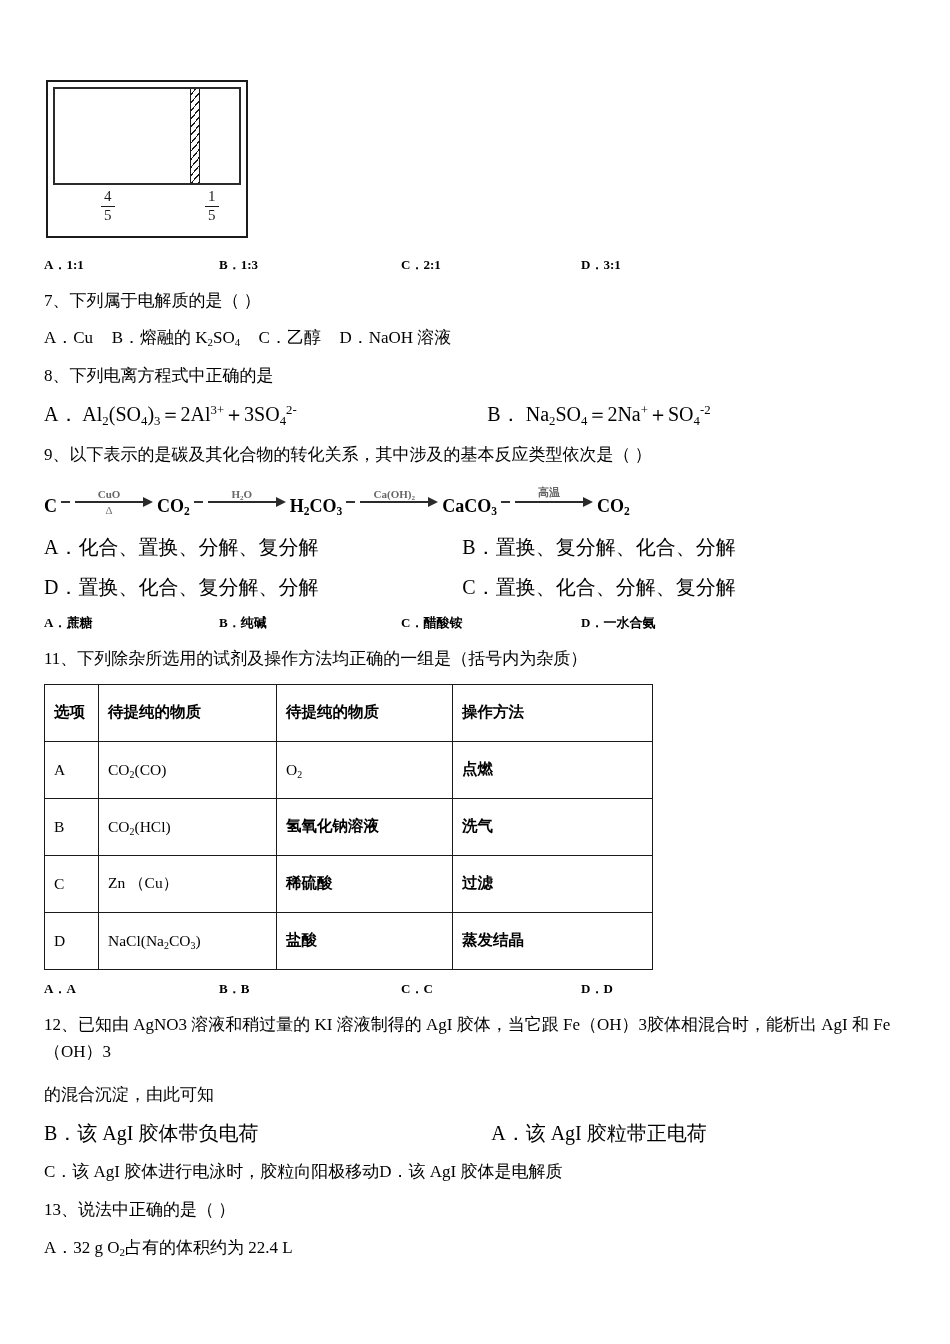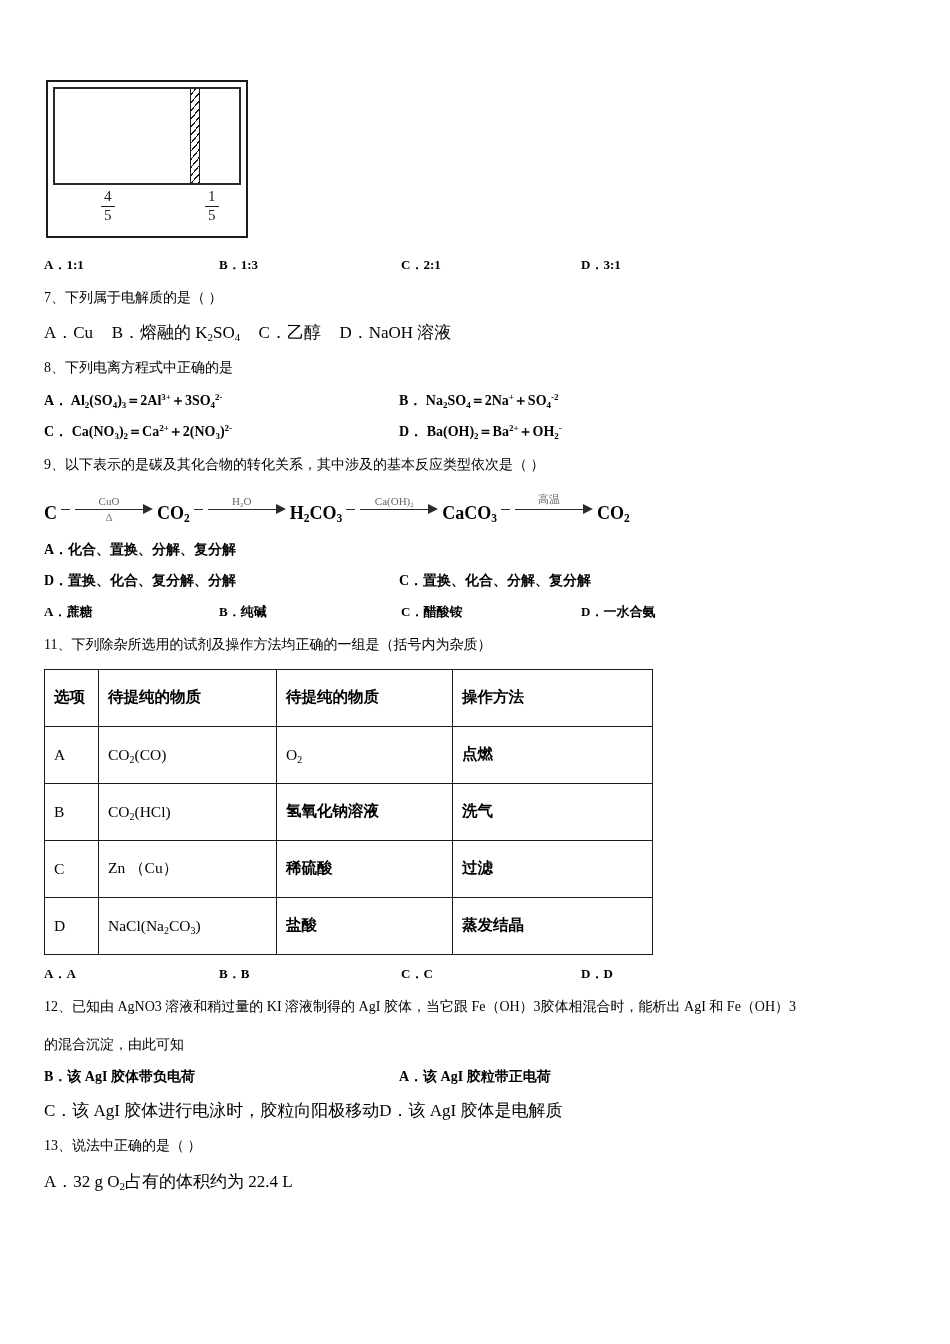--- a/index.html
+++ b/index.html
@@ -87,46 +87,46 @@
     padding: 0 3px 1px 3px;
     border-bottom: 1.4px solid #1b1b1b;
   }
   .frac .den {
     display: block;
     padding-top: 1px;
   }
   .frac-left { left: 48px; }
   .frac-right { left: 152px; }
   .q-stem {
-    font-size: 14px;
+    font-size: 17px;
     line-height: 1.6;
     margin: 0 0 12px 0;
   }
 
   
   .opt-row-4 {
     display: flex;
     margin: 0 0 13px 0;
     font-weight: bold;
     font-size: 13px;
   }
   .opt-row-4 > div:nth-child(1) { width: 175px; }
   .opt-row-4 > div:nth-child(2) { width: 182px; }
   .opt-row-4 > div:nth-child(3) { width: 180px; }
   .opt-row-4 > div:nth-child(4) { width: 180px; }
 
   
   .opt-row-2 {
     display: flex;
     margin: 0 0 13px 0;
-    font-weight: bold;
-    font-size: 14px;
+    font-weight: normal;
+    font-size: 20px;
   }
   .opt-row-2 > div:nth-child(1) { width: 355px; }
-  .opt-row-2 > div:nth-child(2) { width: 400px; }
+  .opt-row-2 > div:nth-child(2) { width: 400px; text-align: center; }
 
   .opt-inline {
     font-weight: normal;
     font-size: 17px;
     margin: 0 0 13px 0;
   }
   .opt-inline span.gap { display: inline-block; width: 10px; }
 
   sub, sup {
     font-size: 64%;
@@ -180,21 +180,21 @@
     border-top: 5px solid transparent;
     border-bottom: 5px solid transparent;
   }
   .arrow .above {
     position: absolute;
     left: 12px;
     right: 8px;
     bottom: 15px;
     text-align: center;
     font-size: 11px;
-    font-weight: normal;
+    font-weight: bold;
     color: #666;
     white-space: nowrap;
   }
   .arrow .below {
     position: absolute;
     left: 12px;
     right: 8px;
     top: 23px;
     text-align: center;
     font-size: 11px;
@@ -270,30 +270,20 @@
 
     <div class="q-stem">8、下列电离方程式中正确的是</div>
     <div class="opt-row-2">
       <div>
         <span>A．</span>
         <span>Al<sub>2</sub>(SO<sub>4</sub>)<sub>3</sub>＝2Al<sup>3+</sup>＋3SO<sub>4</sub><sup>2-</sup></span>
       </div>
       <div>
         <span>B．</span>
         <span>Na<sub>2</sub>SO<sub>4</sub>＝2Na<sup>+</sup>＋SO<sub>4</sub><sup>-2</sup></span>
-      </div>
-    </div>
-    <div class="opt-row-2">
-      <div>
-        <span>C．</span>
-        <span>Ca(NO<sub>3</sub>)<sub>2</sub>＝Ca<sup>2+</sup>＋2(NO<sub>3</sub>)<sup>2-</sup></span>
-      </div>
-      <div>
-        <span>D．</span>
-        <span>Ba(OH)<sub>2</sub>＝Ba<sup>2+</sup>＋OH<sub>2</sub><sup>-</sup></span>
       </div>
     </div>
 
     <div class="q-stem">9、以下表示的是碳及其化合物的转化关系，其中涉及的基本反应类型依次是（      ）</div>
 
     <div class="scheme">
       <span class="species">C</span>
       <span class="arrow">
         <span class="dash"></span>
           <span class="shaft"></span>
@@ -320,20 +310,21 @@
         <span class="dash"></span>
           <span class="shaft"></span>
           <span class="head"></span>
         <span class="above">高温</span>
       </span>
       <span class="species">CO<sub>2</sub></span>
     </div>
 
     <div class="opt-row-2">
       <div>A．化合、置换、分解、复分解</div>
+      <div>B．置换、复分解、化合、分解</div>
     </div>
     <div class="opt-row-2">
       <div>D．置换、化合、复分解、分解</div>
       <div>C．置换、化合、分解、复分解</div>
     </div>
 
     <div class="opt-row-4">
       <div>A．蔗糖</div>
       <div>B．纯碱</div>
       <div>C．醋酸铵</div>

